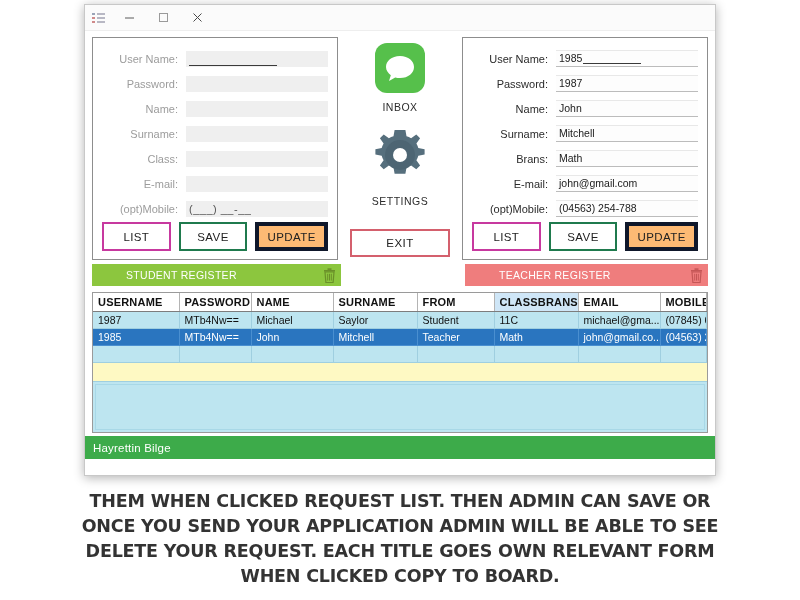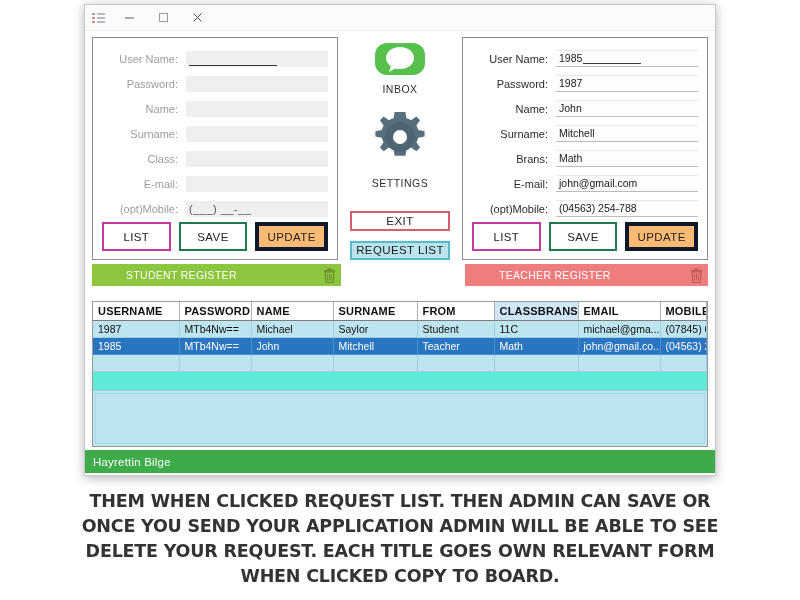--- a/index.html
+++ b/index.html
@@ -255,23 +255,23 @@
     letter-spacing: 0.3px;
     font-weight: normal;
     margin-left: 28px;
   }
   .reg-spacer { width: 110px; flex: 0 0 auto; }
   .trash { width: 13px; height: 15px; flex: 0 0 auto; opacity: 0.75; }
 
   
   .table-wrap {
     flex: 1 1 auto;
-    margin-top: 14px;
+    margin-top: 5px;
     border: 1px solid #9a9a9a;
-    background: #5eead4;
+    background: #fef9c3;
     box-sizing: border-box;
     position: relative;
     overflow: hidden;
   }
   table.grid {
     width: 100%;
     border-collapse: collapse;
     table-layout: fixed;
     font-size: 10.5px;
   }
@@ -317,21 +317,21 @@
     position: absolute;
     left: 2px; right: 2px; top: 2px; bottom: 2px;
     border: 1px solid #a8d8e7;
   }
 
   
   .statusbar {
     height: 23px;
     flex: 0 0 auto;
     background: #3dab4a;
-    margin: 3px -7px 2px -7px;
+    margin: 3px -7px 16px -7px;
     display: flex;
     align-items: center;
     padding-left: 8px;
     box-sizing: border-box;
   }
   .status-text {
     font-size: 11.5px;
     color: #ffffff;
     letter-spacing: 0.2px;
   }
@@ -441,21 +441,20 @@
               <g fill="#566f7d">
                 <path d="M28 3 l5.4 0 1.1 6.3 a19.5 19.5 0 0 1 4.6 1.9 l5.2-3.7 3.8 3.8 -3.7 5.2 a19.5 19.5 0 0 1 1.9 4.6 l6.3 1.1 0 5.4 -6.3 1.1 a19.5 19.5 0 0 1 -1.9 4.6 l3.7 5.2 -3.8 3.8 -5.2-3.7 a19.5 19.5 0 0 1 -4.6 1.9 l-1.1 6.3 -5.4 0 -5.4 0 -1.1-6.3 a19.5 19.5 0 0 1 -4.6-1.9 l-5.2 3.7 -3.8-3.8 3.7-5.2 a19.5 19.5 0 0 1 -1.9-4.6 l-6.3-1.1 0-5.4 6.3-1.1 a19.5 19.5 0 0 1 1.9-4.6 l-3.7-5.2 3.8-3.8 5.2 3.7 a19.5 19.5 0 0 1 4.6-1.9 l1.1-6.3 z"></path>
               </g>
               <circle cx="28" cy="28" r="15" fill="#4d6573"></circle>
               <circle cx="28" cy="28" r="7" fill="#ffffff"></circle>
             </svg>
           </div>
           <div class="icon-label">SETTINGS</div>
 
           <div class="btn-exit">EXIT</div>
-          <div class="btn-request">REQUEST LIST</div>
         </div>
 
         <div class="form-panel right panel-right">
           <div class="field-row">
             <span class="field-label">User Name:</span>
             <span class="field-input uname-underline-r">1985</span>
           </div>
           <div class="field-row">
             <span class="field-label">Password:</span>
             <span class="field-input">1987</span>

